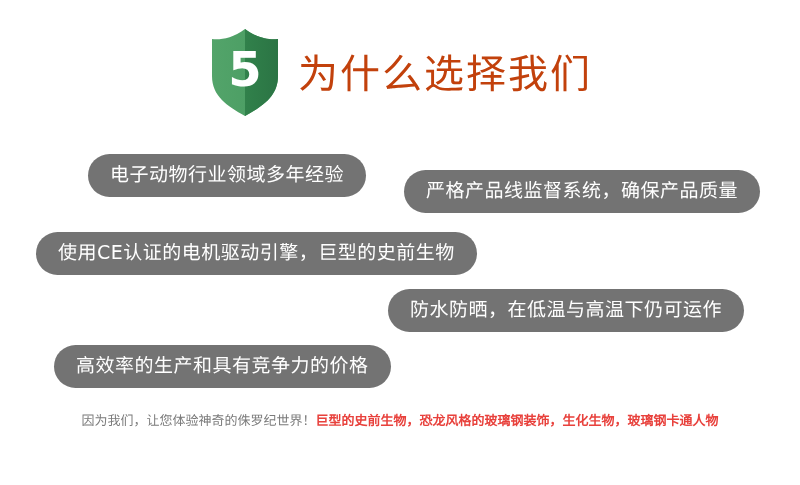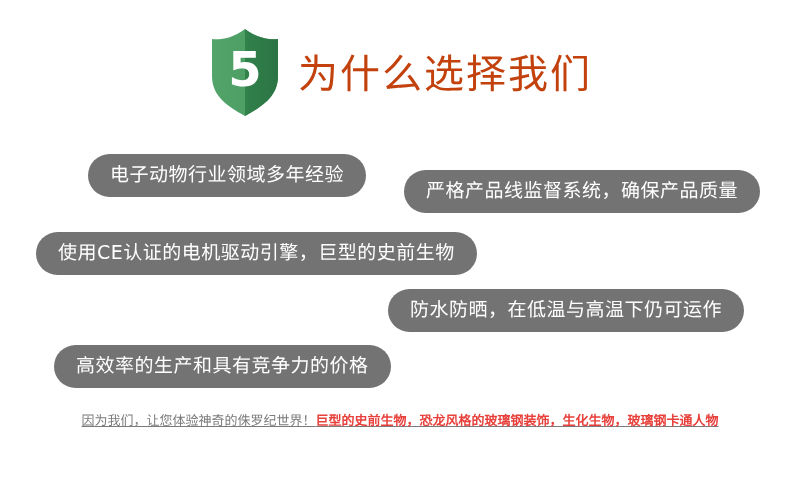--- a/index.html
+++ b/index.html
@@ -116,21 +116,20 @@
     width: 800px;
     text-align: center;
     font-size: 13px;
     line-height: 21px;
     color: #7b7b7b;
     font-family: "DejaVu Sans", "Liberation Sans", sans-serif;
   }
 
   .footer-line {
     white-space: nowrap;
-    text-decoration: underline;
   }
 
   .footer-em {
     color: #e8413c;
     font-weight: bold;
   }
 </style>
 </head>
 <body>
 

